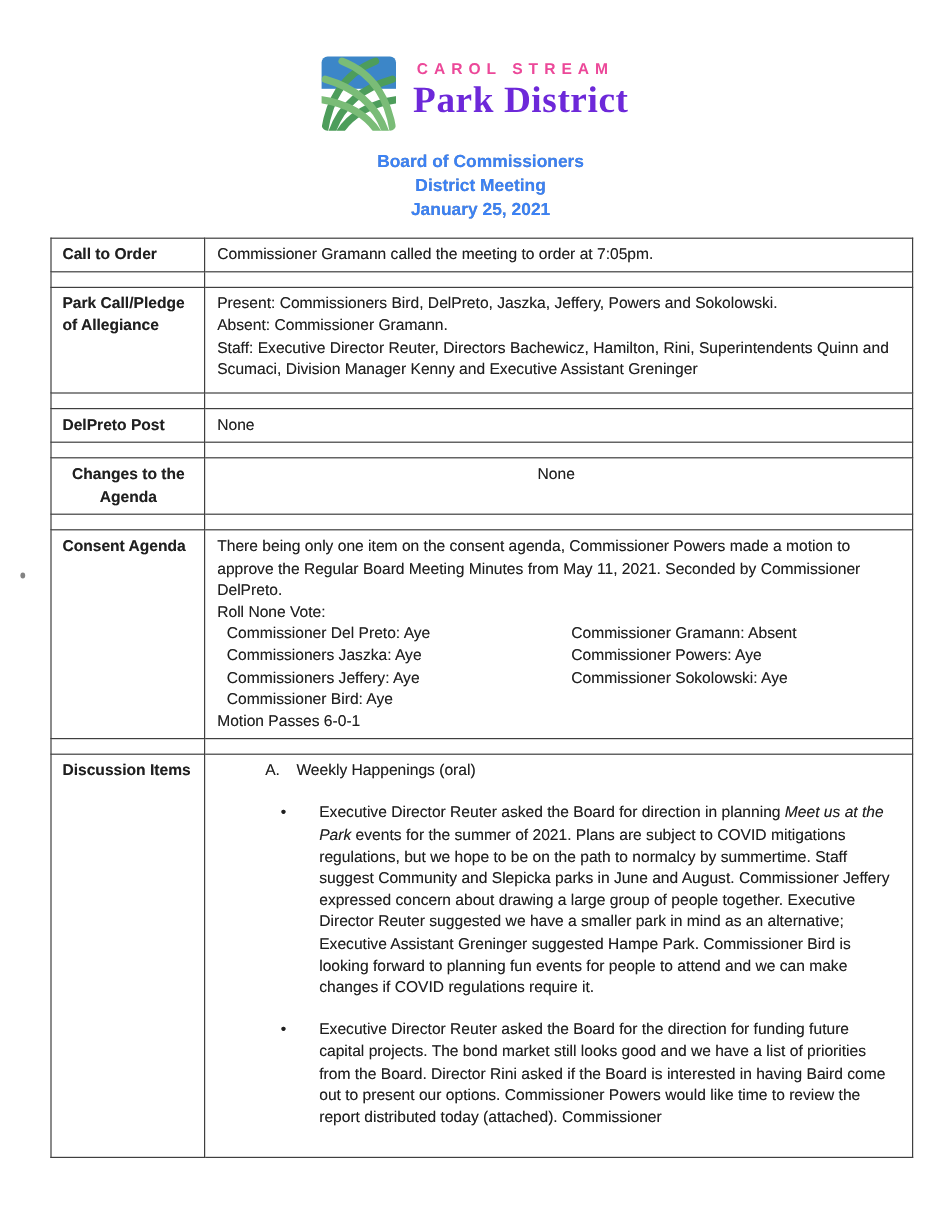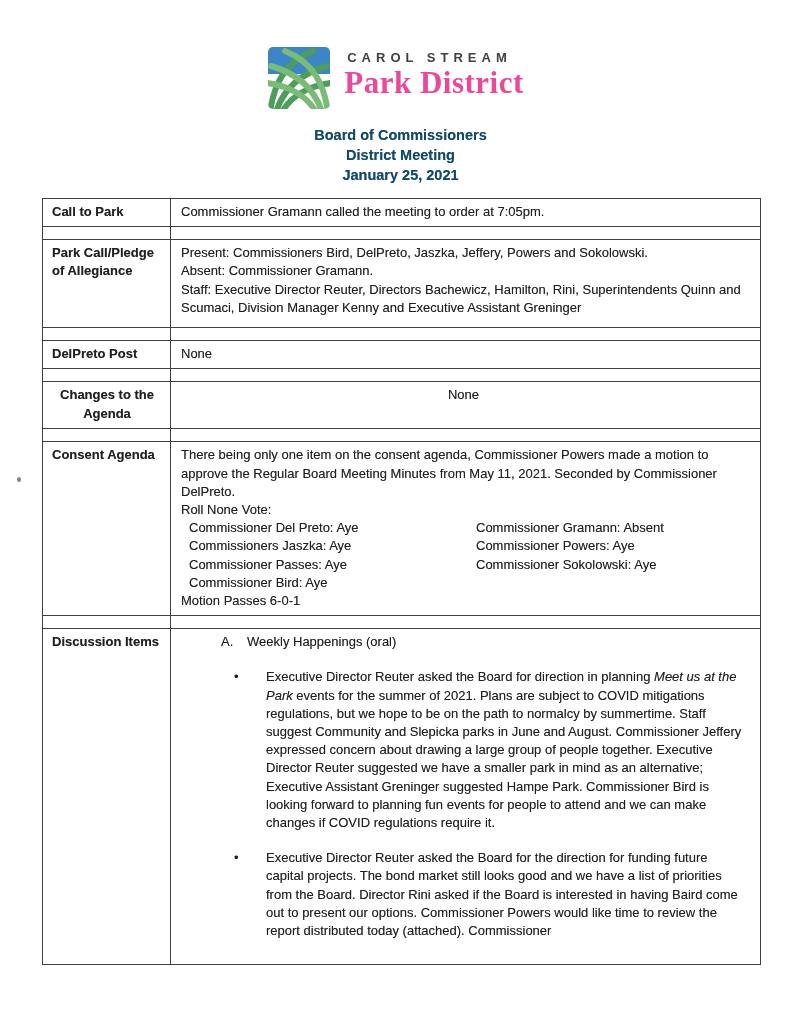--- a/index.html
+++ b/index.html
@@ -24,40 +24,40 @@
     display: flex;
     align-items: flex-start;
     gap: 13px;
   }
   .logo-icon { width: 64px; height: 64px; display: block; }
   .logo-text { padding-top: 4px; }
   .brand-top {
     font-size: 13px;
     font-weight: bold;
     letter-spacing: 5px;
-    color: #404040;
+    color: #ec4899;
     padding-left: 3px;
   }
   .brand-bottom {
     font-family: "Liberation Serif", serif;
     font-size: 31px;
     font-weight: bold;
-    color: #ec4899;
+    color: #6d28d9;
     line-height: 34px;
     margin-top: 1px;
     letter-spacing: 0.5px;
   }
   
   .heading {
     margin-top: 15px;
     text-align: center;
     font-size: 14.5px;
     font-weight: bold;
     line-height: 20px;
-    color: #0c4a6e;
+    color: #3b82f6;
     text-shadow: 0 0 0.5px rgba(40,40,40,0.55);
     margin-left: 10px;
   }
   
   table.minutes {
     border-collapse: collapse;
     margin-left: 42px;
     margin-top: 13px;
     width: 718px;
     table-layout: fixed;
@@ -149,21 +149,21 @@
 
   <div class="heading">
     <div>Board of Commissioners</div>
     <div>District Meeting</div>
     <div>January 25, 2021</div>
   </div>
 
   <table class="minutes">
     <tbody>
       <tr class="r-call">
-        <td class="lbl">Call to Park</td>
+        <td class="lbl">Call to Order</td>
         <td class="content">Commissioner Gramann called the meeting to order at 7:05pm.</td>
       </tr>
       <tr class="spacer">
           <td></td>
           <td></td>
         </tr>
 
       <tr class="r-roll">
         <td class="lbl">Park Call/Pledge of Allegiance</td>
         <td class="content">
@@ -198,21 +198,21 @@
       <tr class="r-consent">
         <td class="lbl">Consent Agenda</td>
         <td class="content">
           <div>There being only one item on the consent agenda, Commissioner Powers made a motion to approve the Regular Board Meeting Minutes from May 11, 2021. Seconded by Commissioner DelPreto.</div>
           <div>Roll None Vote:</div>
           <div class="votes">
             <div>Commissioner Del Preto: Aye</div>
             <div>Commissioner Gramann: Absent</div>
             <div>Commissioners Jaszka: Aye</div>
             <div>Commissioner Powers: Aye</div>
-            <div>Commissioner Passes: Aye</div>
+            <div>Commissioners Jeffery: Aye</div>
             <div>Commissioner Sokolowski: Aye</div>
             <div>Commissioner Bird: Aye</div>
             <div></div>
           </div>
           <div>Motion Passes 6-0-1</div>
         </td>
       </tr>
       <tr class="spacer">
           <td></td>
           <td></td>

